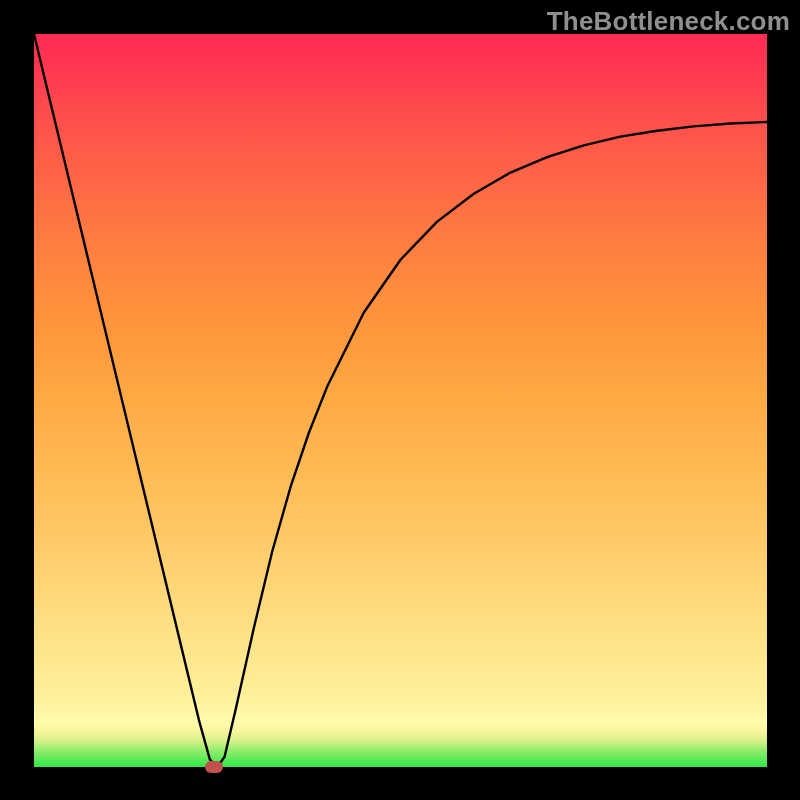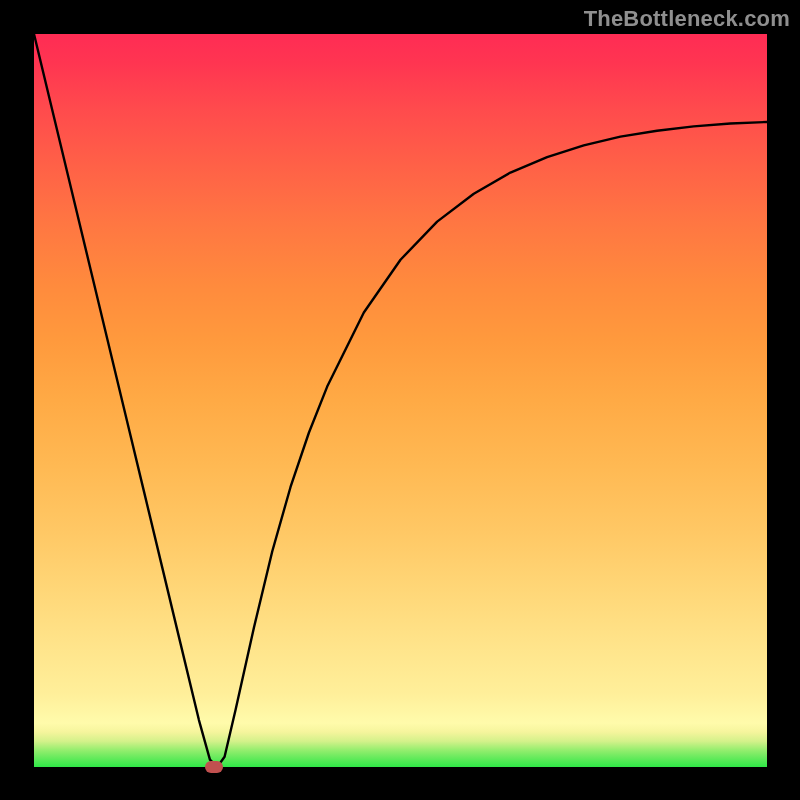--- a/index.html
+++ b/index.html
@@ -44,21 +44,21 @@
       #ff4a4d 90%,
       #ff3551 96%,
       #ff2c54 100%
     );
   }
   .watermark {
     position: absolute;
     top: 6px;
     right: 10px;
     font-family: Arial, Helvetica, sans-serif;
-    font-size: 22px;
+    font-size: 26px;
     font-weight: 600;
     color: #8f8f8f;
     letter-spacing: 0.2px;
   }
   svg.curve {
     position: absolute;
     top: 0;
     left: 0;
     width: 733px;
     height: 733px;

